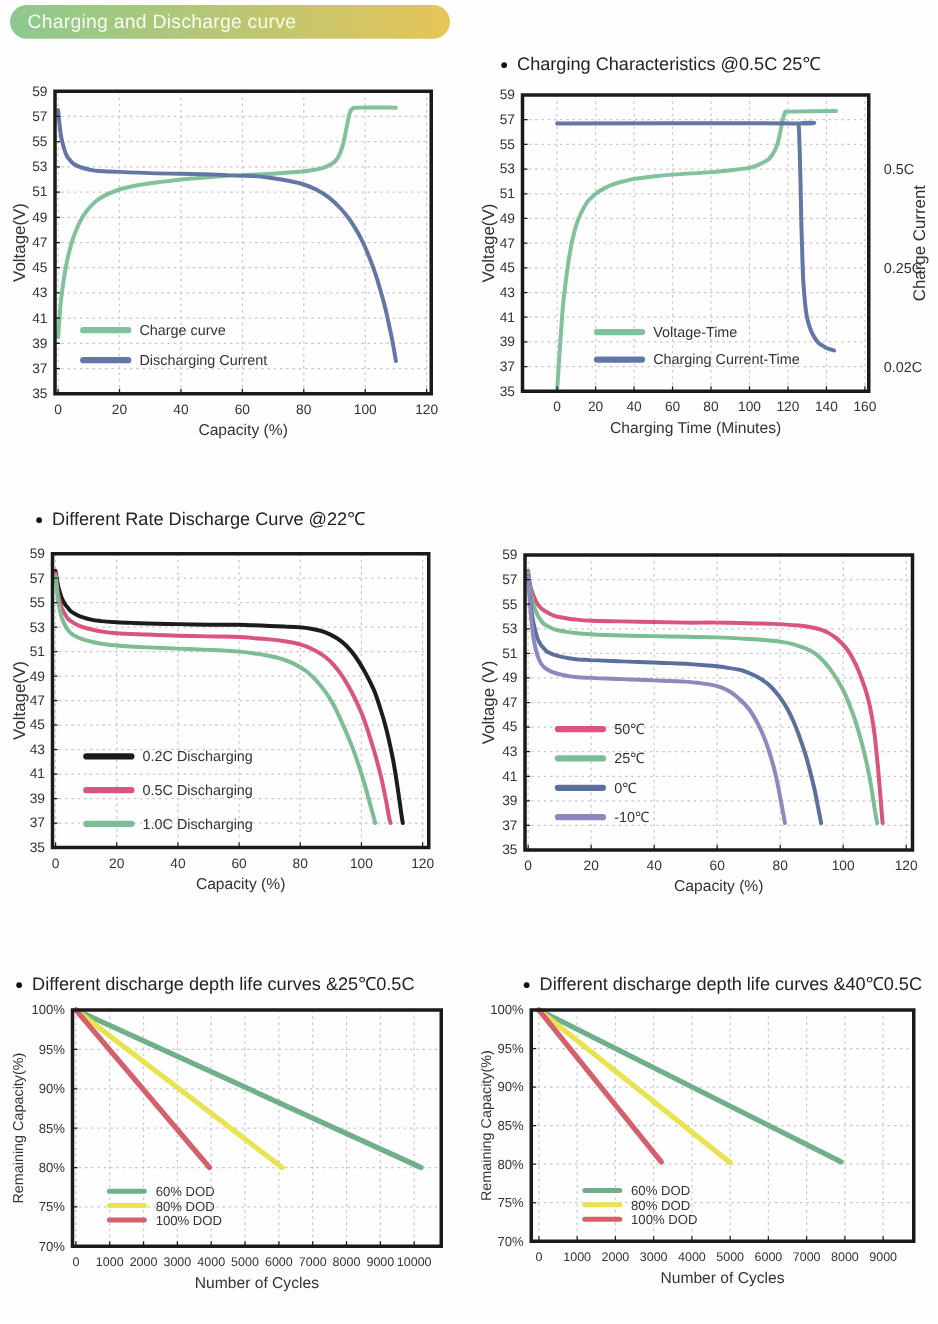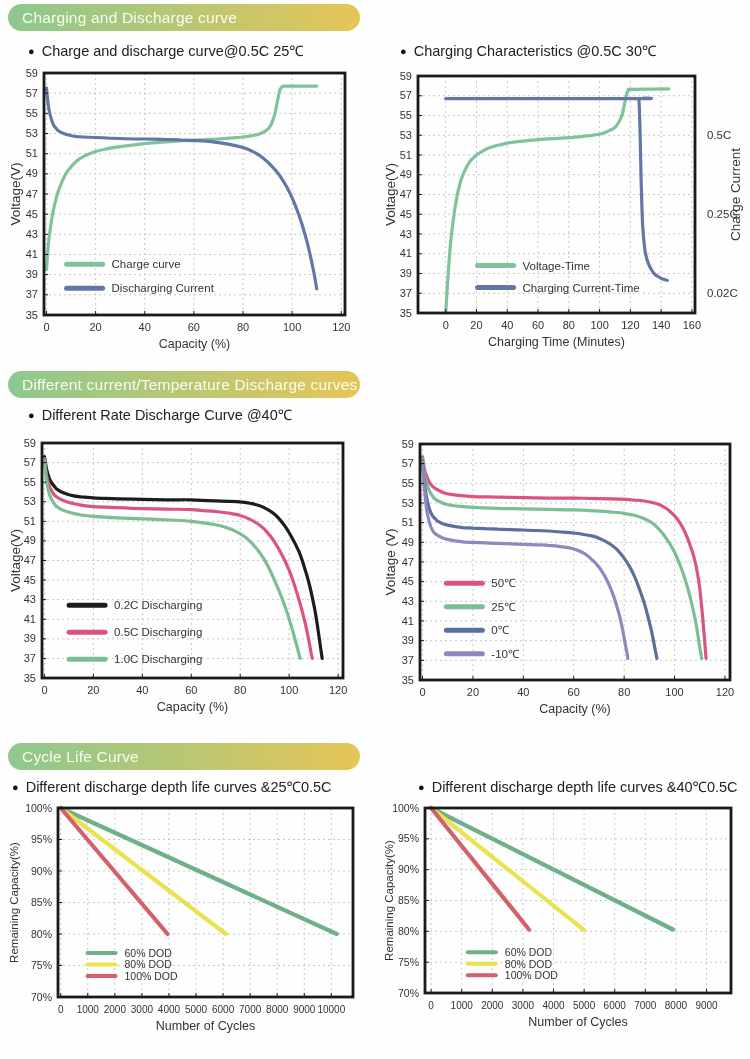--- a/index.html
+++ b/index.html
@@ -13,26 +13,23 @@
   .chart{position:absolute;}
   .chart svg{display:block;}
   .chart text{font-family:"Liberation Sans",sans-serif;fill:#333;}
 </style>
 </head>
 <body>
 
 <div id="page">
 
   <div class="pill" style="top: 4px; background: linear-gradient(90deg, rgb(141, 200, 143), rgb(230, 197, 88)); color: rgb(248, 253, 240);">Charging and Discharge curve</div>
-  <div class="pill" style="top: 371px; background: linear-gradient(90deg, rgb(141, 200, 143), rgb(230, 197, 88)); color: rgb(248, 253, 240);">Different current/Temperature Discharge curves</div>
-  <div class="pill" style="top: 743px; background: linear-gradient(90deg, rgb(141, 200, 143), rgb(230, 197, 88)); color: rgb(248, 253, 240);">Cycle Life Curve</div>
 
-  <div class="subtitle" style="left:28px;top:40px"><span class="bullet">●</span><span>Charge and discharge curve@0.5C 25℃</span></div>
-  <div class="subtitle" style="left:400px;top:40px"><span class="bullet">●</span><span>Charging Characteristics @0.5C 30℃</span></div>
-  <div class="subtitle" style="left:28px;top:404px"><span class="bullet">●</span><span>Different Rate Discharge Curve @40℃</span></div>
+  <div class="subtitle" style="left:400px;top:40px"><span class="bullet">●</span><span>Charging Characteristics @0.5C 25℃</span></div>
+  <div class="subtitle" style="left:28px;top:404px"><span class="bullet">●</span><span>Different Rate Discharge Curve @22℃</span></div>
   <div class="subtitle" style="left:12px;top:776px"><span class="bullet">●</span><span>Different discharge depth life curves &amp;25℃0.5C</span></div>
   <div class="subtitle" style="left:418px;top:776px"><span class="bullet">●</span><span>Different discharge depth life curves &amp;40℃0.5C</span></div>
 
   <div class="chart" style="left:10px;top:65px;width:365px;height:300px">
       <svg width="365" height="300" viewBox="0 0 365 300">
         <g stroke="#c8c8c8" stroke-width="1" stroke-dasharray="2,3">
           <line x1="36.457142857142856" y1="8" x2="36.457142857142856" y2="250"></line>
           <line x1="85.6" y1="8" x2="85.6" y2="250"></line>
           <line x1="134.74285714285713" y1="8" x2="134.74285714285713" y2="250"></line>
           <line x1="183.88571428571427" y1="8" x2="183.88571428571427" y2="250"></line>

